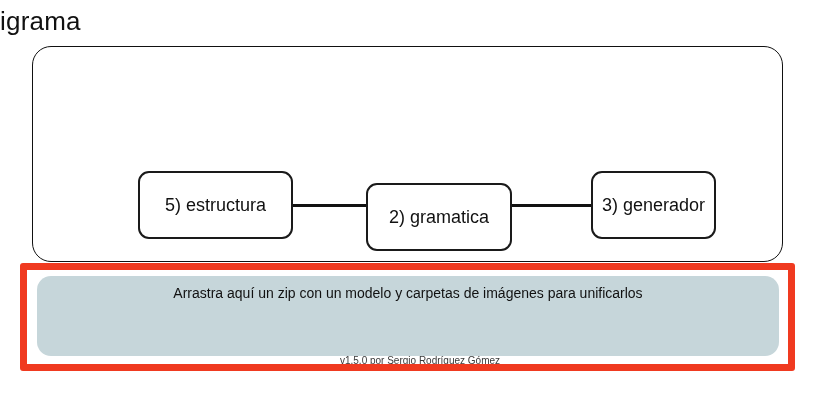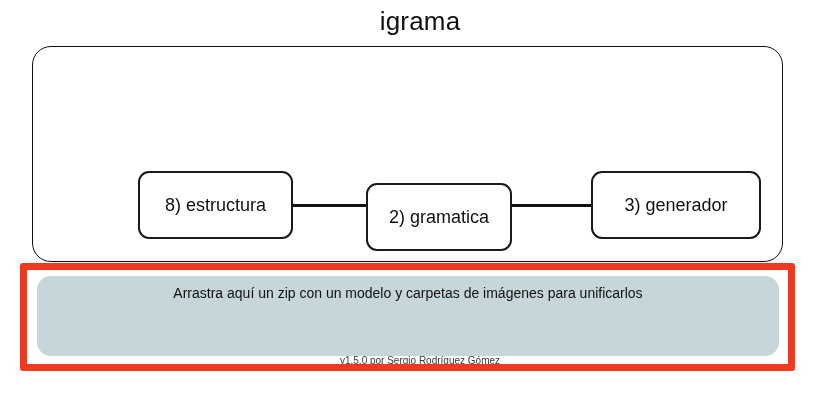--- a/index.html
+++ b/index.html
@@ -23,21 +23,20 @@
     width: 840px;
     height: 408px;
   }
 
   
   #page-title {
     position: absolute;
     left: 0;
     top: 5px;
     width: 840px;
-    text-align: center;
     font-size: 26px;
     line-height: 32px;
     font-weight: 400;
     color: #111111;
     letter-spacing: 0.2px;
     white-space: nowrap;
   }
 
   
   #diagram-panel {
@@ -64,21 +63,21 @@
     display: flex;
     align-items: center;
     justify-content: center;
     font-size: 18px;
     line-height: 22px;
     color: #111111;
     white-space: nowrap;
   }
   #node-1 { left: 105px; width: 155px; }
   #node-2 { left: 333px; width: 146px; margin-top: 12px; }
-  #node-3 { left: 558px; width: 170px; }
+  #node-3 { left: 558px; width: 125px; }
 
   .flow-connector {
     position: absolute;
     top: 157px;
     height: 3px;
     background: #111111;
   }
   #connector-1 { left: 259px; width: 76px; }
   #connector-2 { left: 478px; width: 82px; }
 
@@ -139,21 +138,21 @@
 <div id="app-window">
 
   <div id="page-title">igrama</div>
 
   <div id="diagram-panel">
 
     <div class="flow-connector" id="connector-1"></div>
     <div class="flow-connector" id="connector-2"></div>
 
     <div class="flow-node" id="node-1">
-      <span>8) estructura</span>
+      <span>5) estructura</span>
     </div>
 
     <div class="flow-node" id="node-2">
       <span>2) gramatica</span>
     </div>
 
     <div class="flow-node" id="node-3">
       <span>3) generador</span>
     </div>
 

